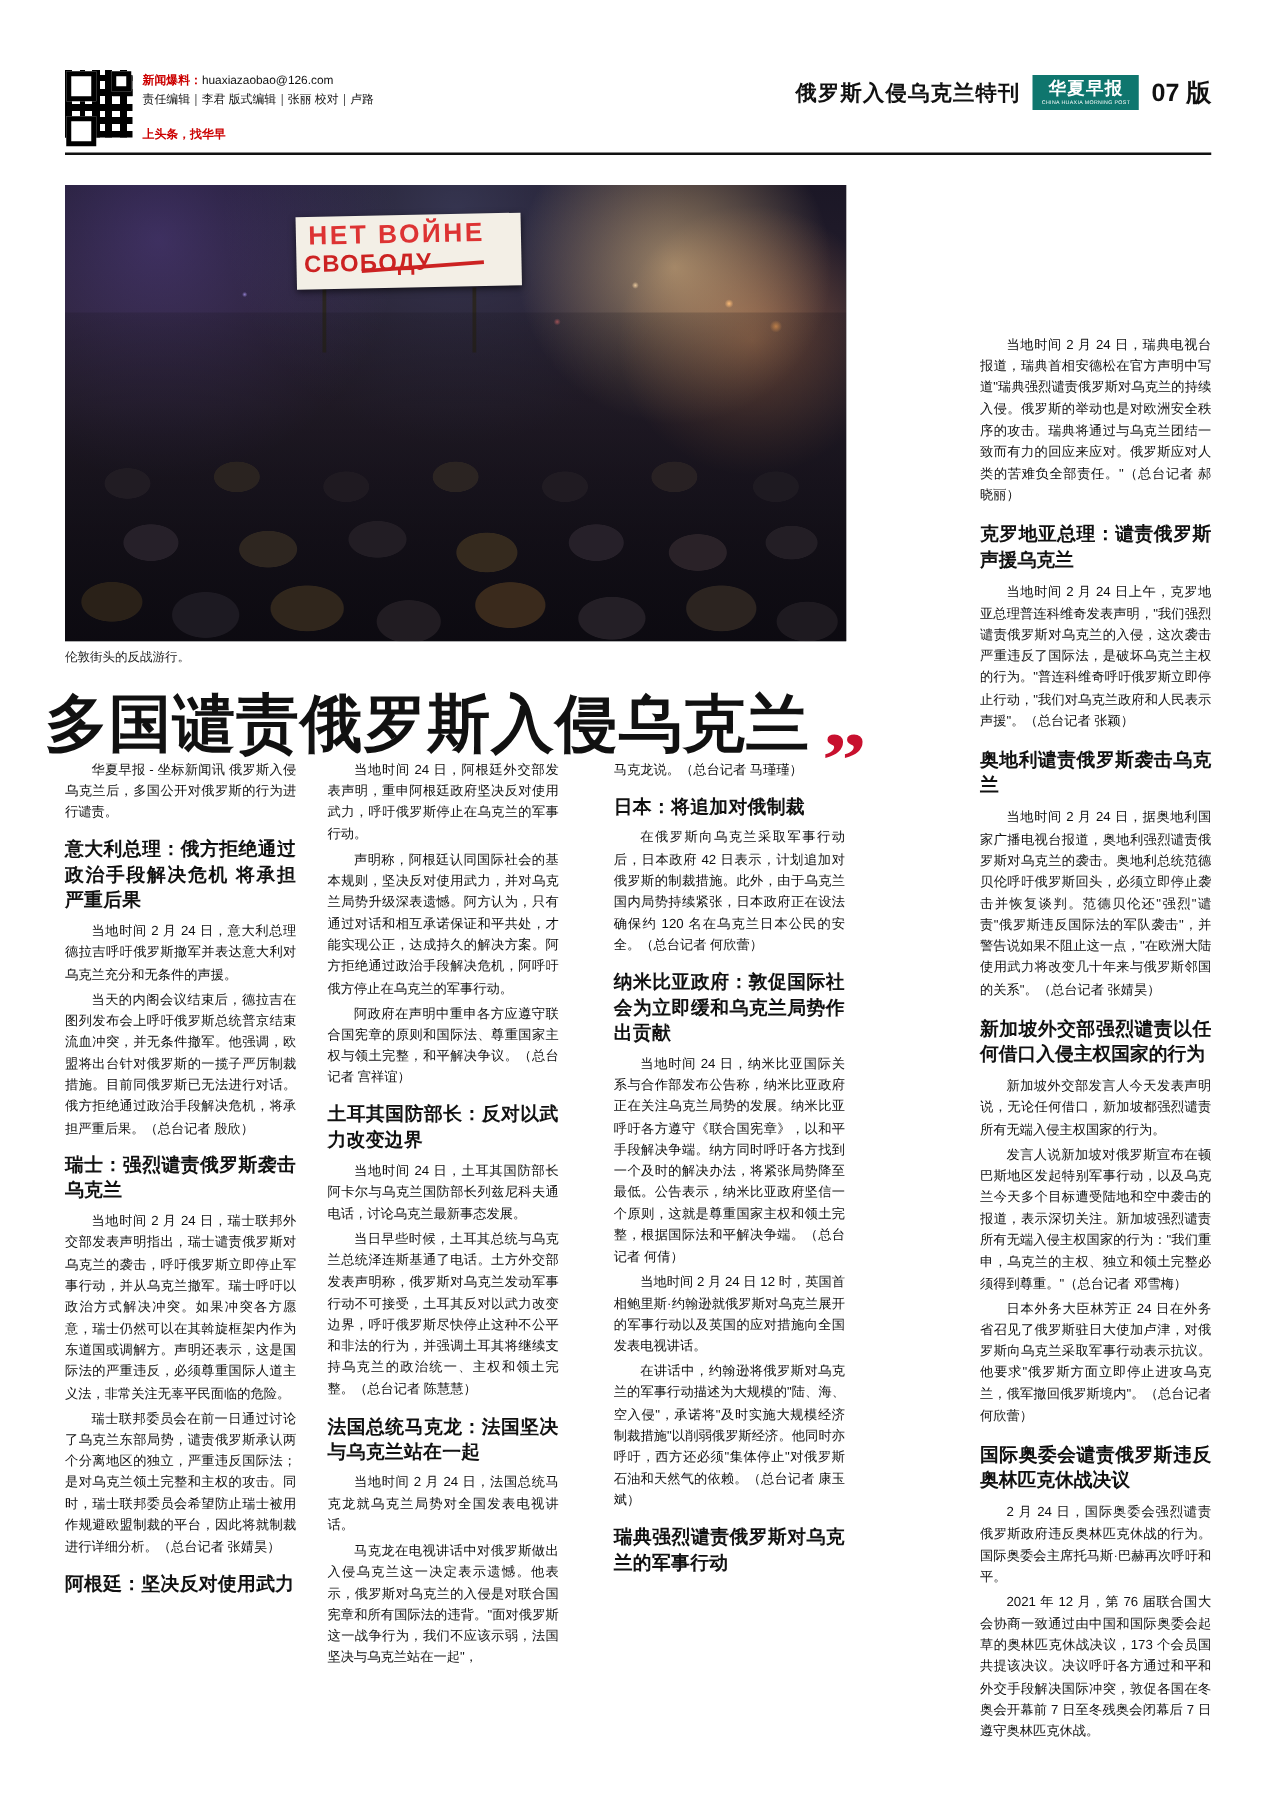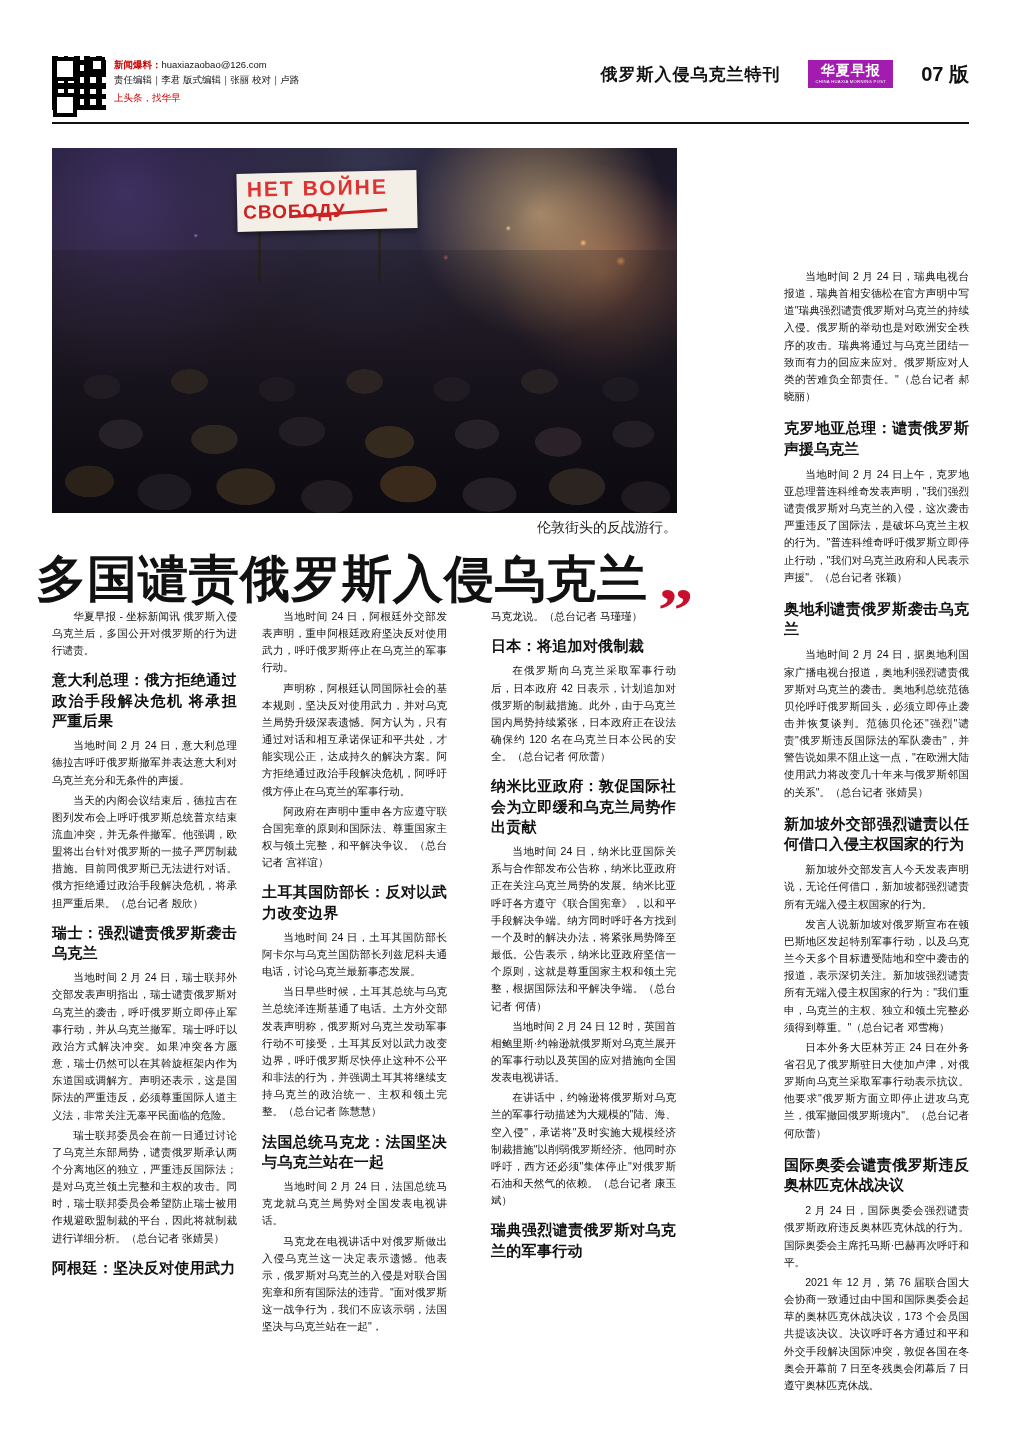--- a/index.html
+++ b/index.html
@@ -53,34 +53,34 @@
   .qr::before { left: 1px; top: 1px; box-shadow: 33px 0 0 -4px #000, 33px 0 0 0 transparent; }
   .qr::after { left: 1px; top: 37px; }
   .qr .eye3 {
     position: absolute; right: 1px; top: 1px;
     width: 16px; height: 16px; border: 4px solid #000; background: #fff;
   }
   .mast-lines { font-size: 9.5px; line-height: 1.55; padding-top: 2px; }
   .mast-lines .l1 { color: #111; }
   .mast-lines .l1 .em { color: #c00; font-weight: bold; }
   .mast-lines .l2 { color: #111; }
-  .mast-lines .l3 { color: #c00; font-weight: normal; margin-top: 4px; }
+  .mast-lines .l3 { color: #c00; font-weight: bold; margin-top: 14px; }
   .mast-right {
     display: flex;
     align-items: center;
-    gap: 28px;
+    gap: 10px;
     padding-top: 4px;
   }
   .mast-title {
     font-size: 17px;
     font-weight: bold;
     letter-spacing: 1px;
   }
   .logo-box {
-    background: #a21caf;
+    background: #0f766e;
     color: #fff;
     padding: 3px 7px 4px 7px;
     text-align: center;
     line-height: 1.05;
   }
   .logo-box .cn { font-size: 14px; font-weight: bold; letter-spacing: 1px; }
   .logo-box .en { font-size: 4.2px; letter-spacing: .3px; display: block; margin-top: 2px; }
   .page-num { font-size: 20px; font-weight: bold; }
 
   .rule-top {
@@ -166,22 +166,21 @@
     background: #c22; transform: rotate(-3deg);
   }
   .photo .sticks {
     position: absolute; left: 206px; top: 82px; width: 3px; height: 52px; background: #2a2520;
     box-shadow: 120px 0 0 0 #2a2520;
   }
   .photo-caption {
     position: absolute;
     left: 52px; top: 519px;
     width: 625px;
-    text-align: right;
-    font-size: 14px;
+    font-size: 10px;
     color: #222;
   }
 
   
   .headline {
     position: absolute;
     left: 36px; top: 546px;
     width: 625px;
     font-size: 50px;
     font-weight: bold;

